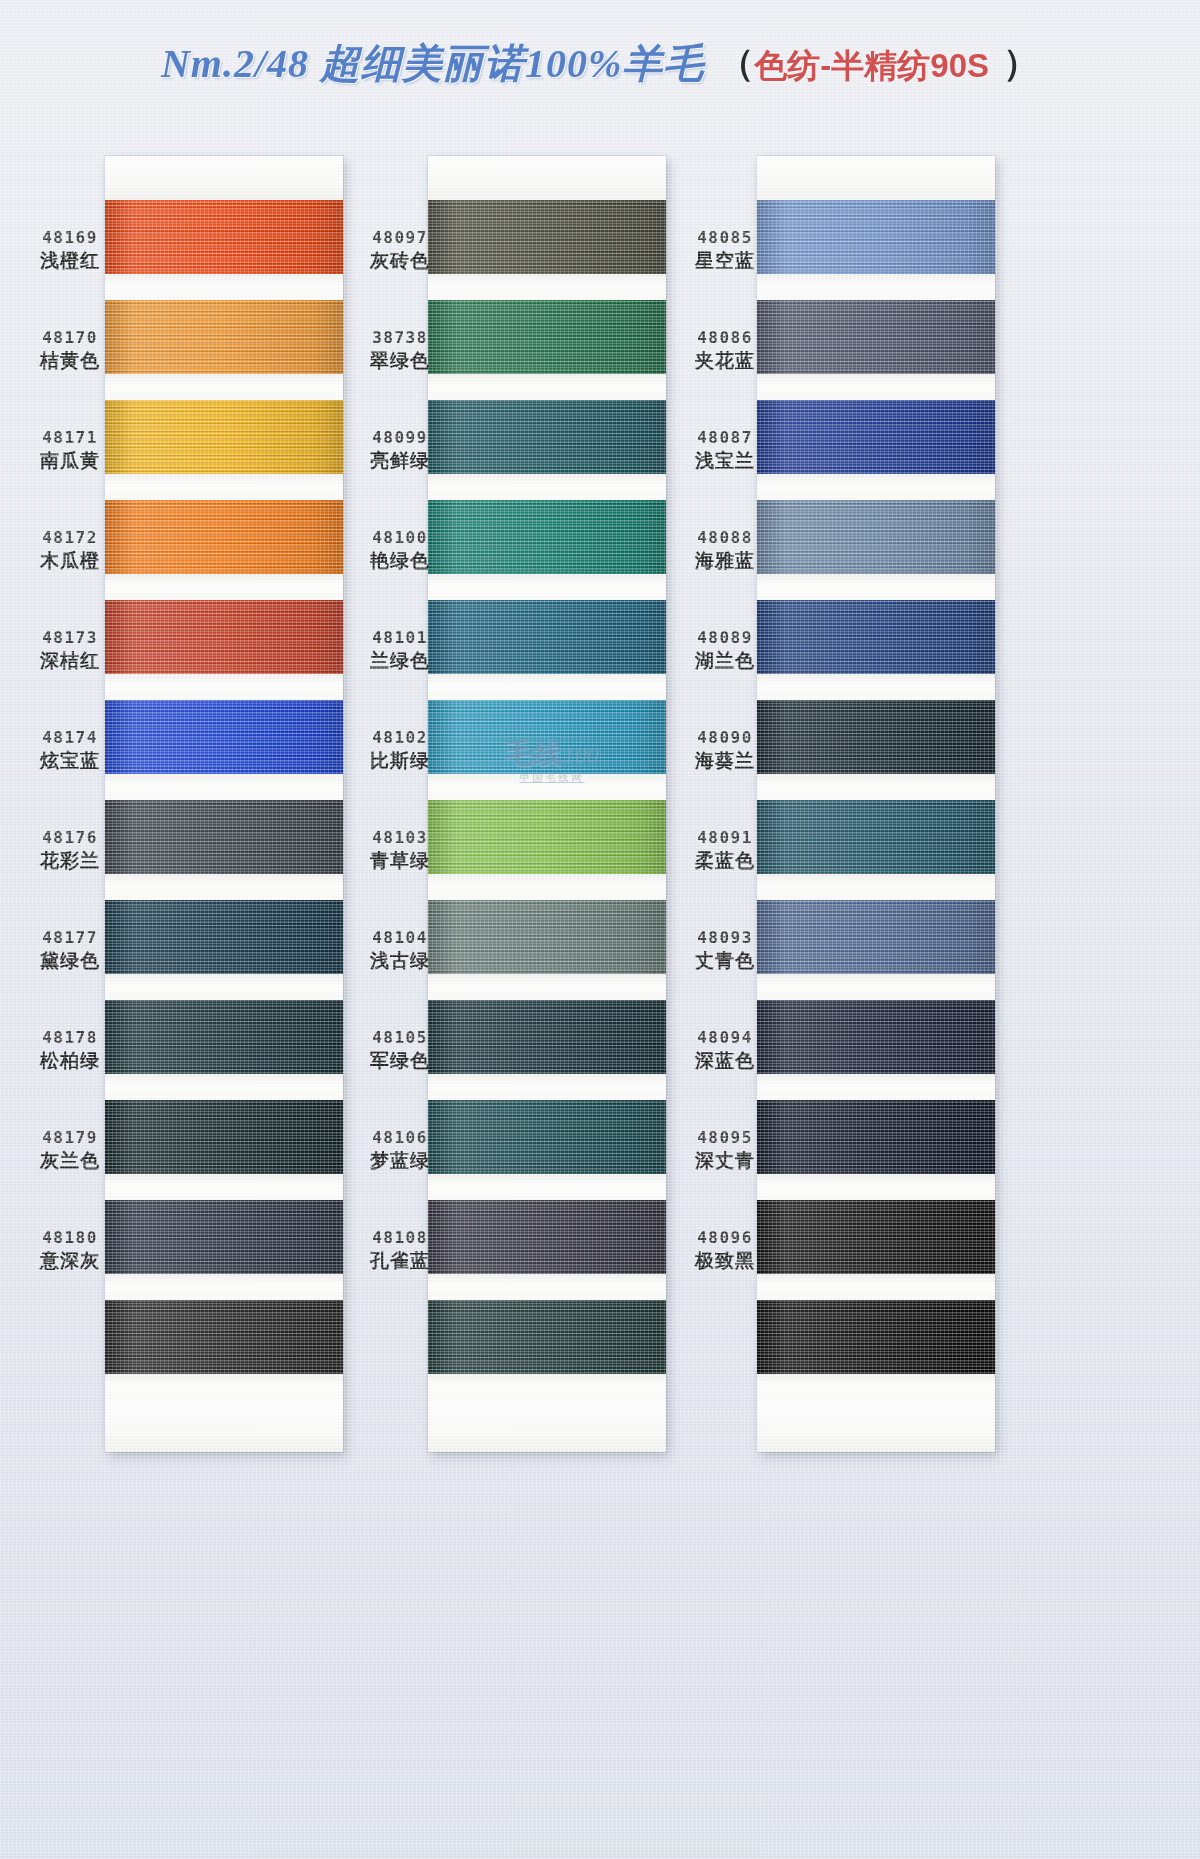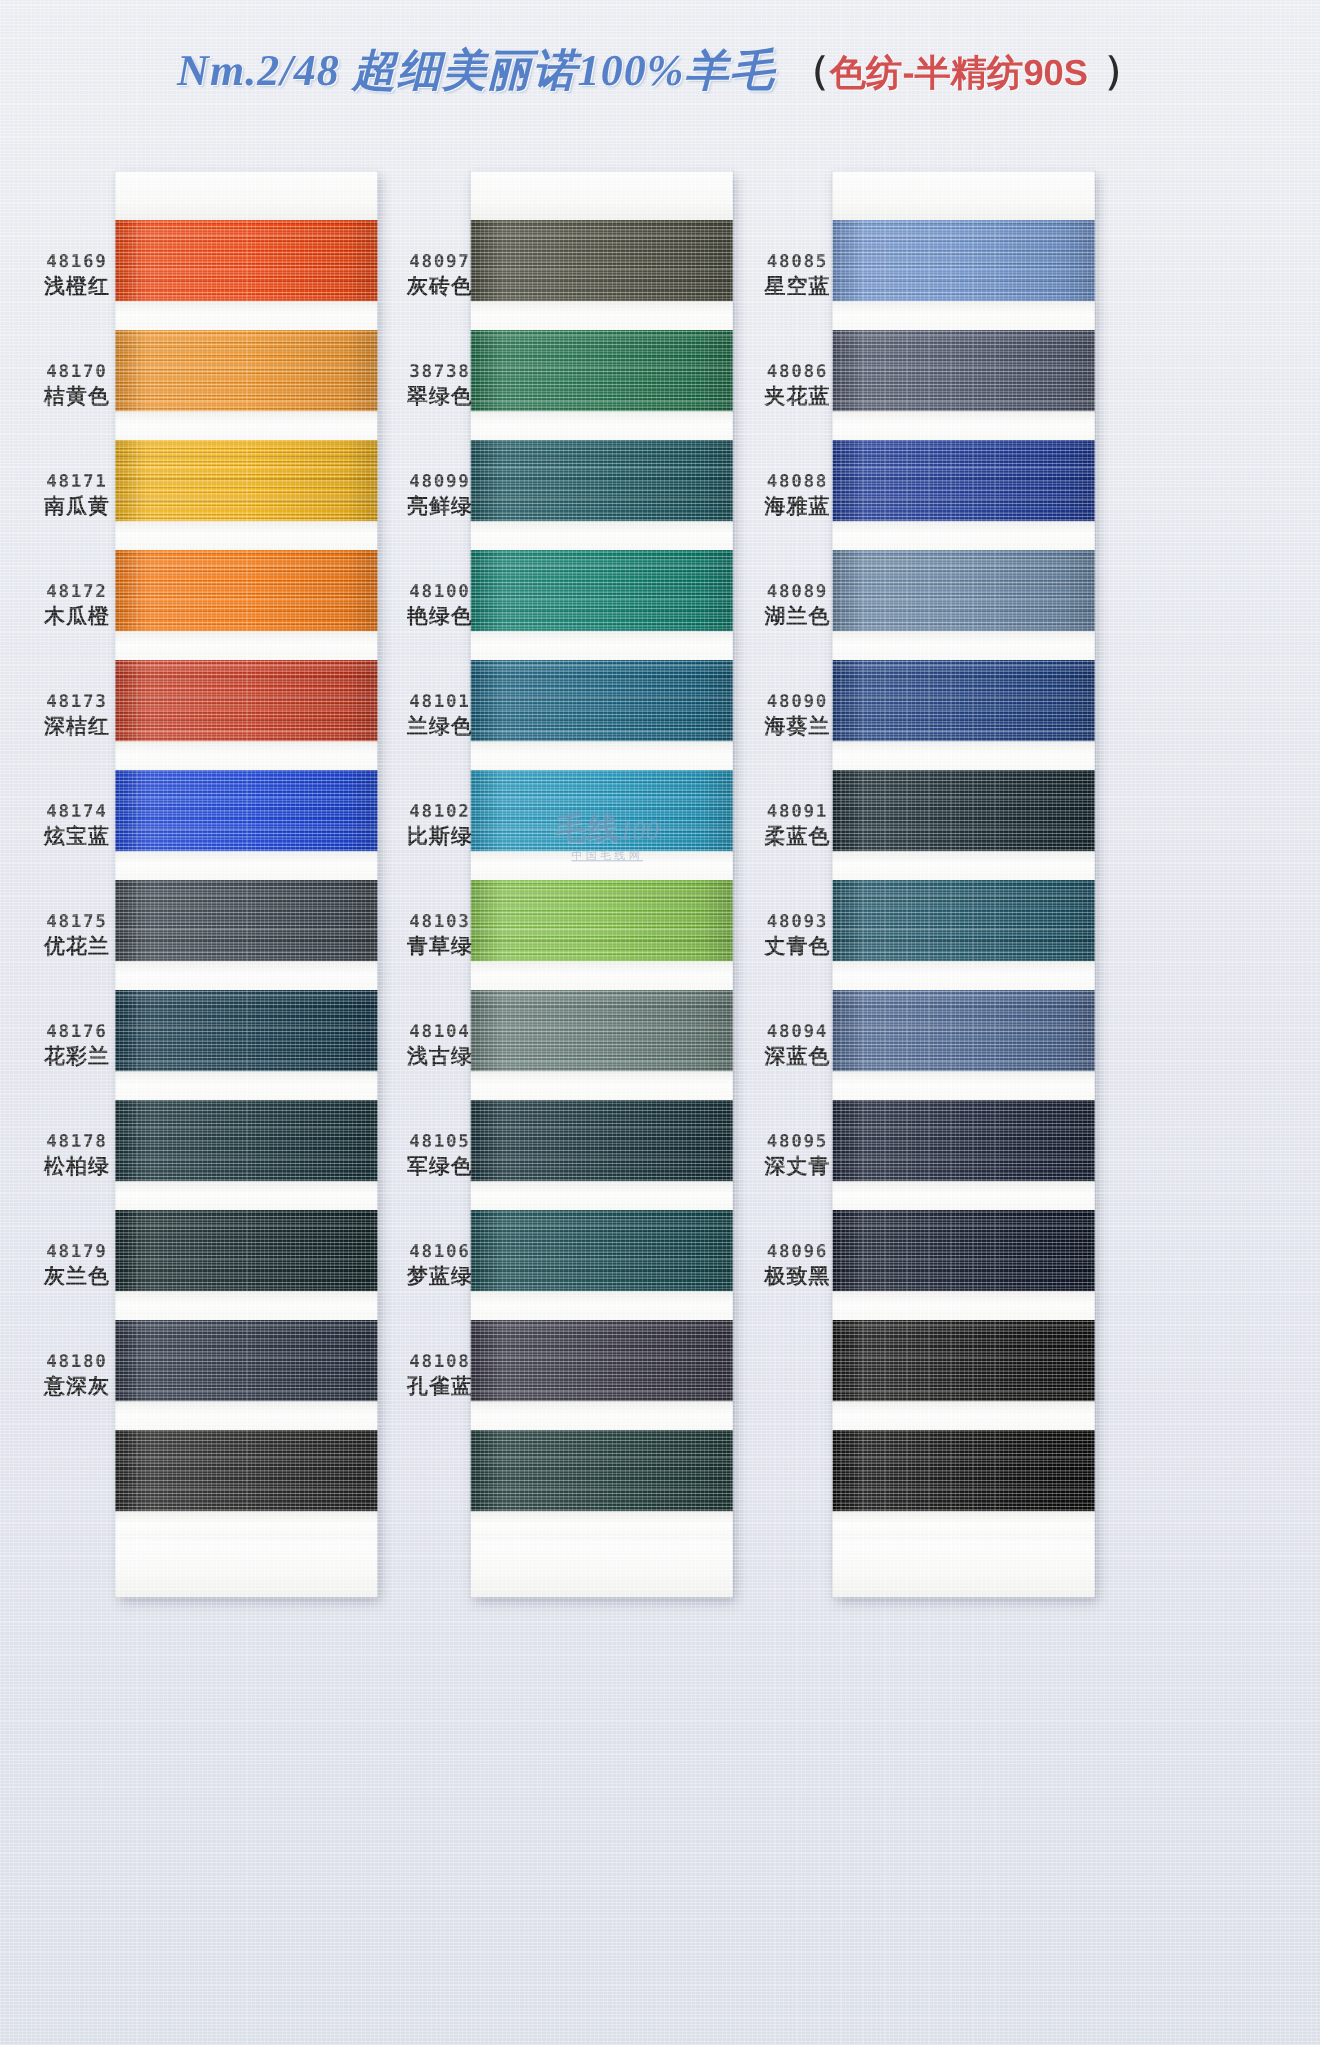--- a/index.html
+++ b/index.html
@@ -276,26 +276,26 @@
         </div>
         <div class="label-row">
           <div class="label-code">48173</div>
           <div class="label-name">深桔红</div>
         </div>
         <div class="label-row">
           <div class="label-code">48174</div>
           <div class="label-name">炫宝蓝</div>
         </div>
         <div class="label-row">
-          <div class="label-code">48175</div>
-          <div class="label-name">优花兰</div>
-        </div>
-        <div class="label-row">
           <div class="label-code">48176</div>
           <div class="label-name">花彩兰</div>
+        </div>
+        <div class="label-row">
+          <div class="label-code">48177</div>
+          <div class="label-name">黛绿色</div>
         </div>
         <div class="label-row">
           <div class="label-code">48178</div>
           <div class="label-name">松柏绿</div>
         </div>
         <div class="label-row">
           <div class="label-code">48179</div>
           <div class="label-name">灰兰色</div>
         </div>
         <div class="label-row">
@@ -458,20 +458,24 @@
         </div>
       </div>
       <div class="labels" style="left: 655px; top: 200px;">
         <div class="label-row">
           <div class="label-code">48085</div>
           <div class="label-name">星空蓝</div>
         </div>
         <div class="label-row">
           <div class="label-code">48086</div>
           <div class="label-name">夹花蓝</div>
+        </div>
+        <div class="label-row">
+          <div class="label-code">48087</div>
+          <div class="label-name">浅宝兰</div>
         </div>
         <div class="label-row">
           <div class="label-code">48088</div>
           <div class="label-name">海雅蓝</div>
         </div>
         <div class="label-row">
           <div class="label-code">48089</div>
           <div class="label-name">湖兰色</div>
         </div>
         <div class="label-row">

